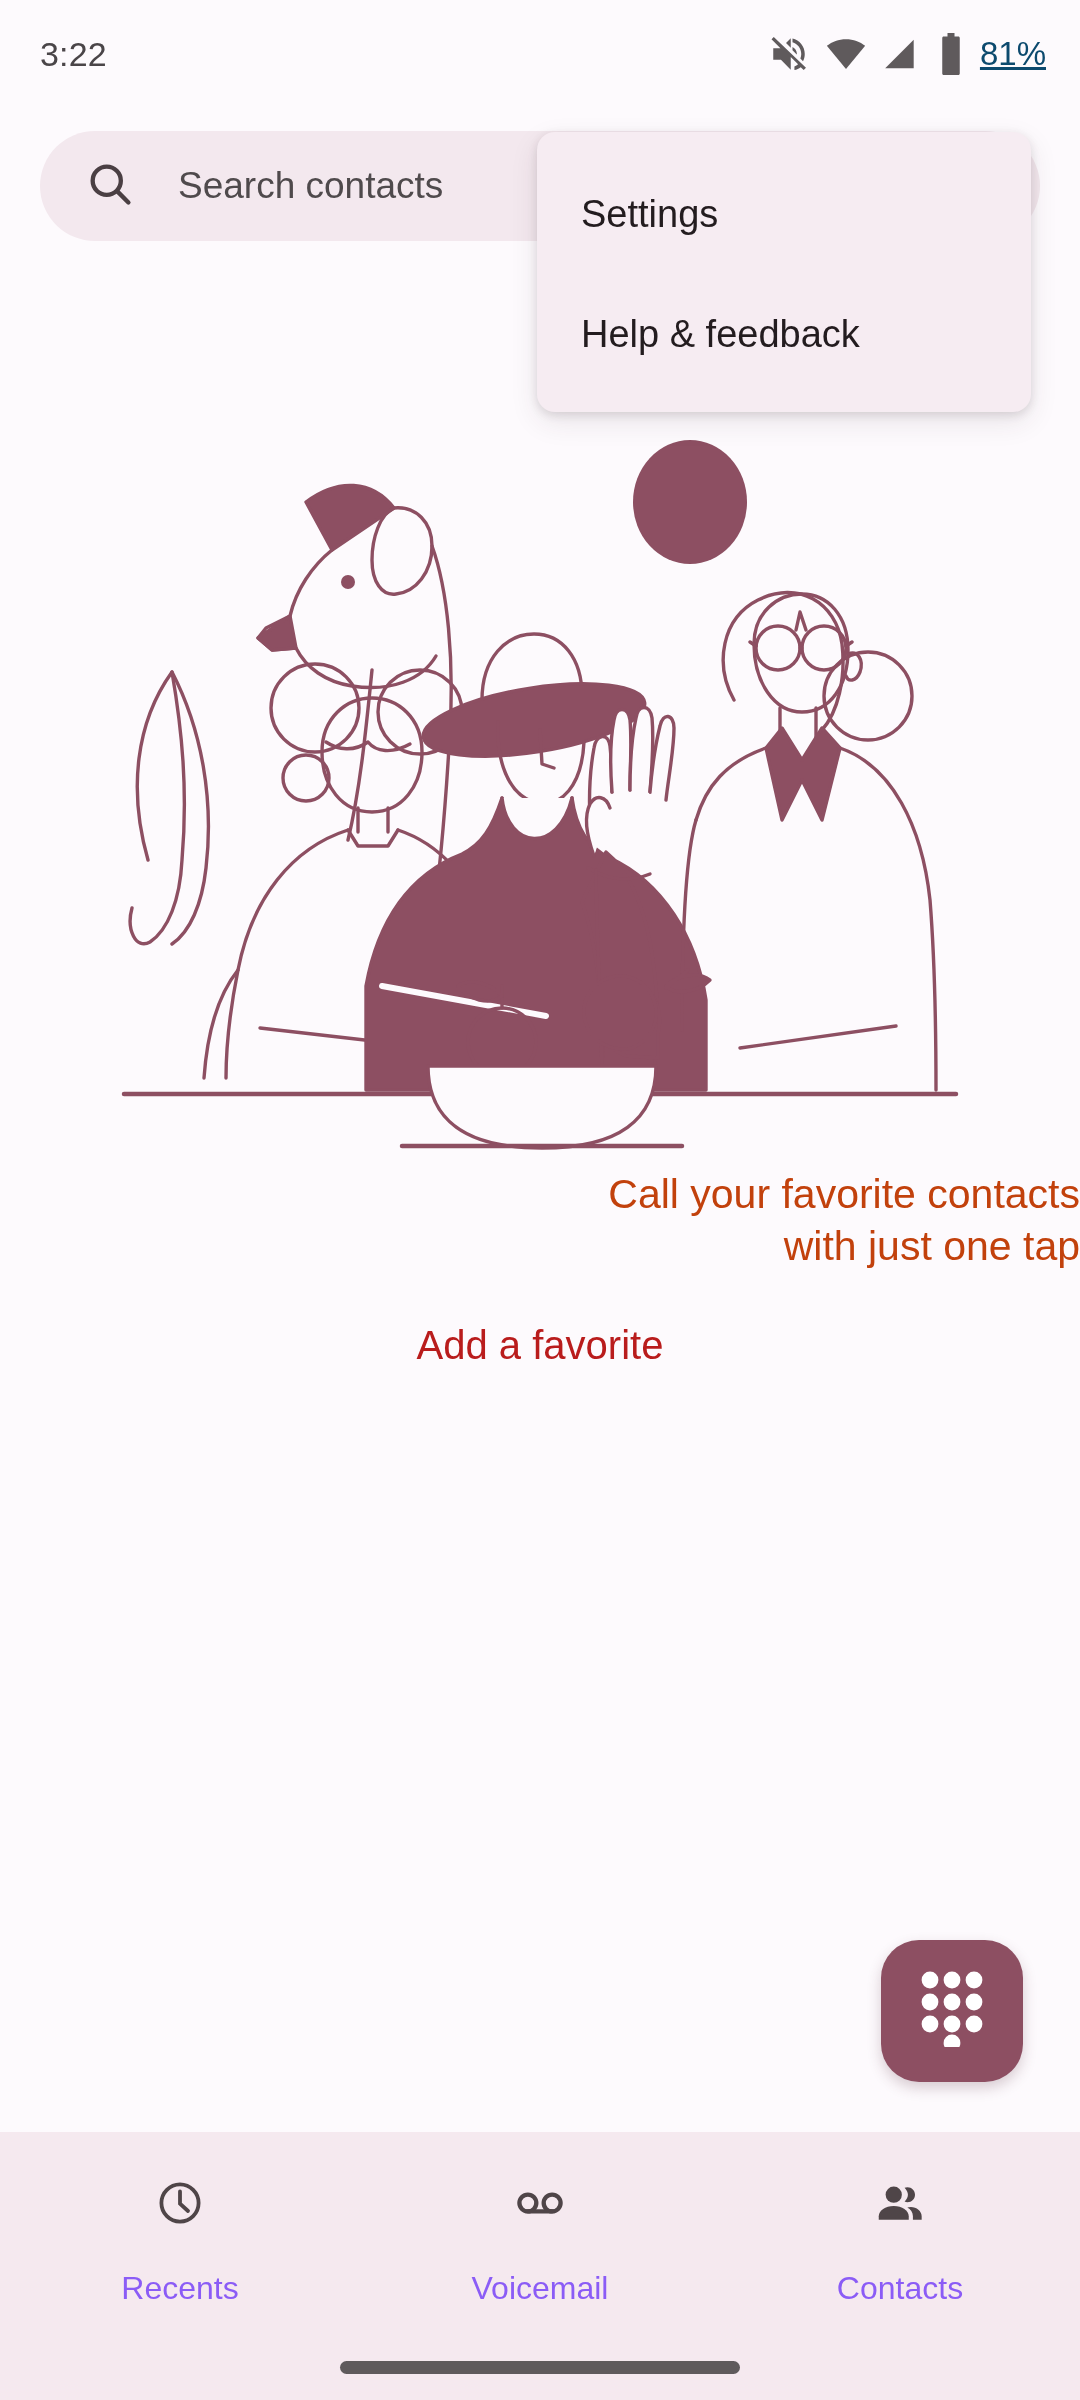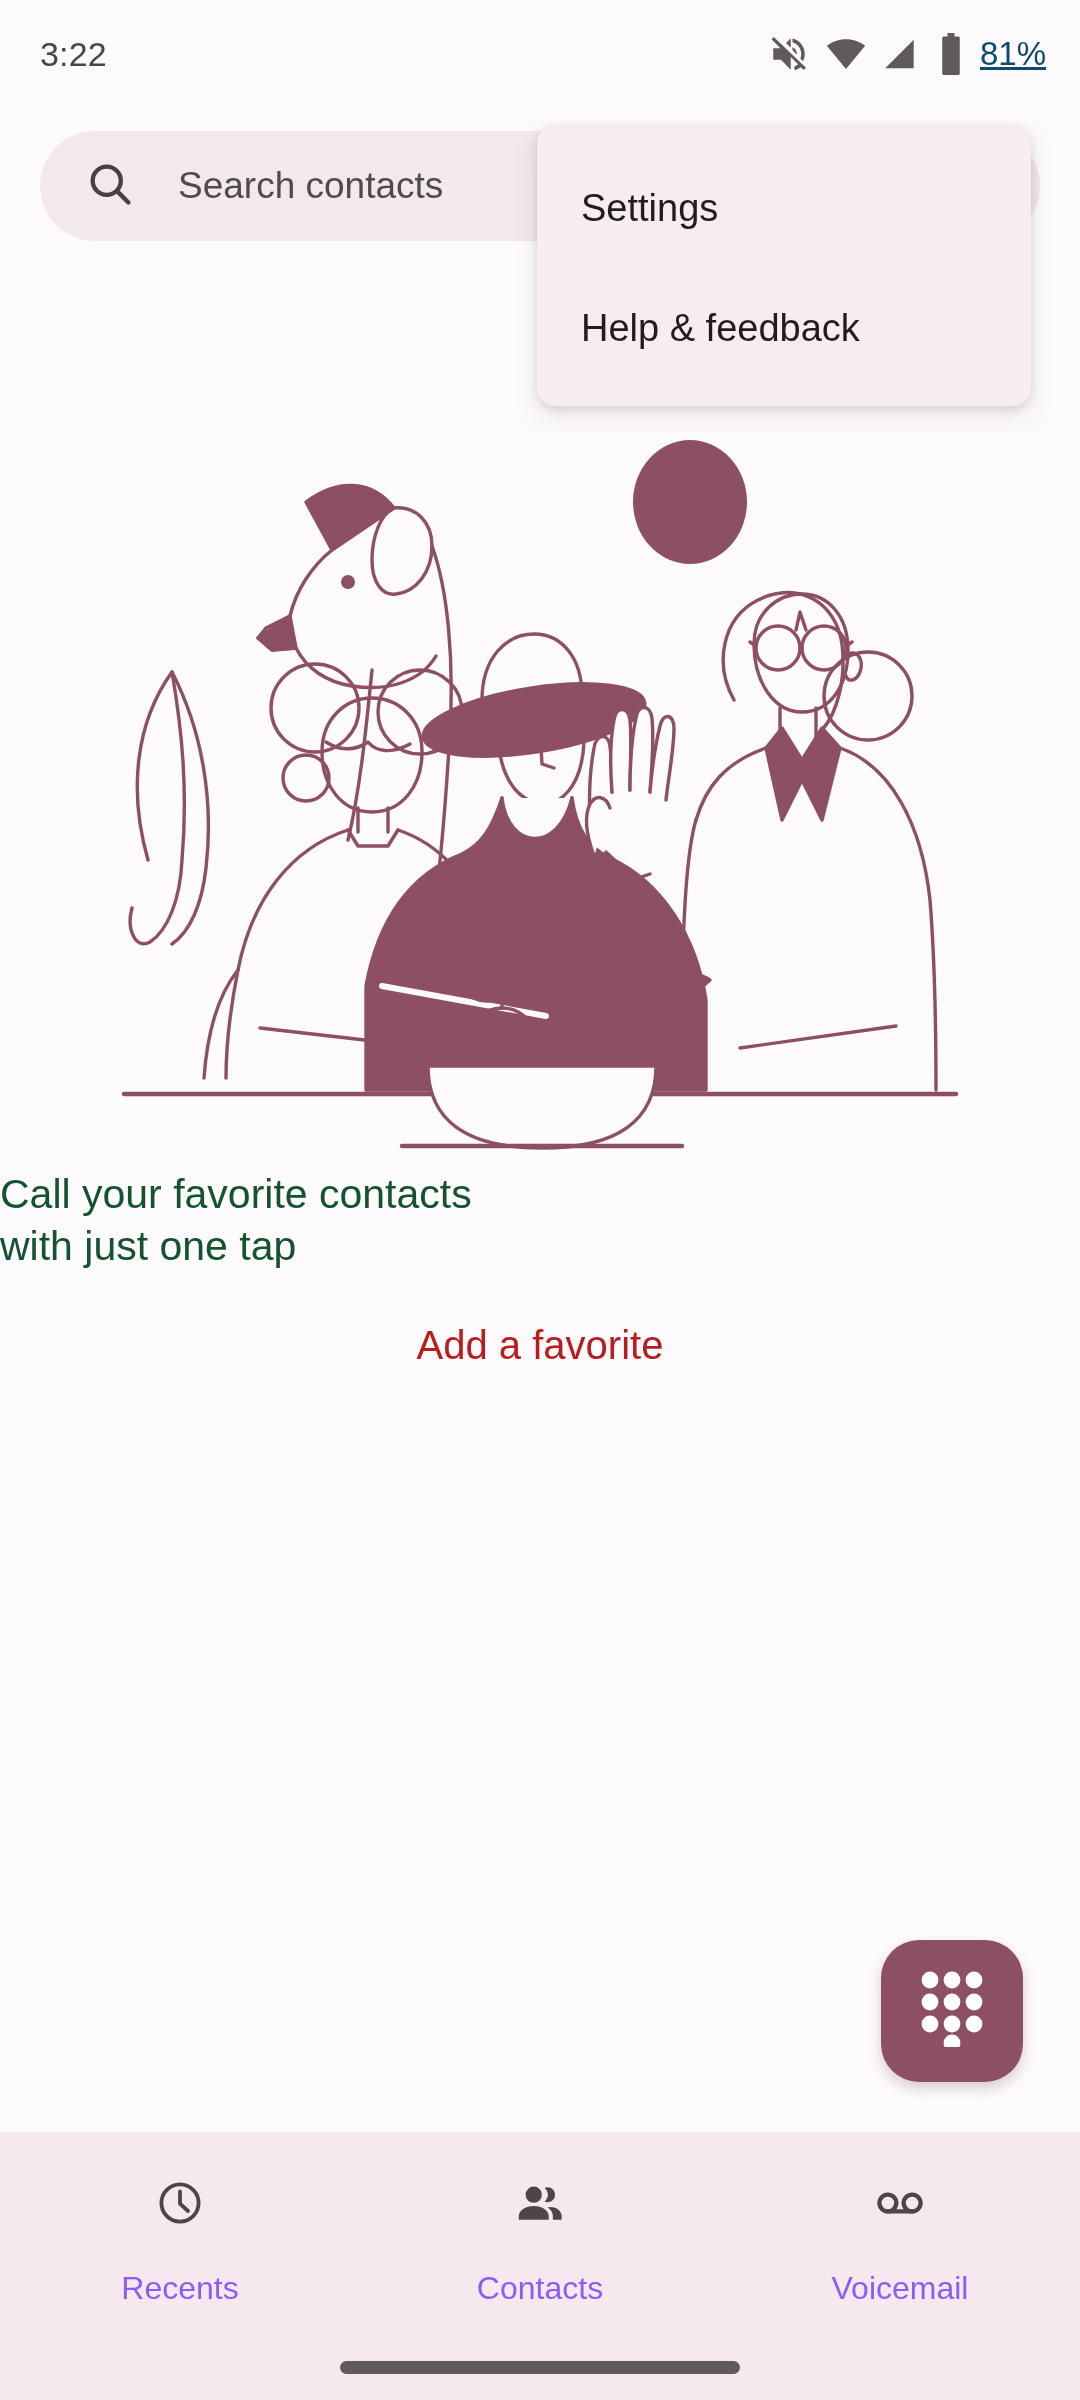--- a/index.html
+++ b/index.html
@@ -62,21 +62,21 @@
   #search-icon { display: block; flex: 0 0 auto; }
   #search-placeholder {
     font-size: 37px;
     color: #4f4a4c;
     margin-left: 42px;
   }
 
   
   #overflow-menu {
     position: absolute;
-    top: 126px;
+    top: 132px;
     left: 537px;
     width: 494px;
     height: 280px;
     background: #f6ecf2;
     border-radius: 18px;
     box-shadow: 0 3px 10px rgba(60,40,50,0.14), 0 10px 28px rgba(60,40,50,0.10);
     overflow: hidden;
     z-index: 20;
   }
   .menu-item {
@@ -99,24 +99,24 @@
   #illustration {
     display: block;
     margin: 0 auto;
     width: 860px;
     height: 720px;
   }
 
   
   #empty-title {
     margin-top: 18px;
-    text-align: left;
+    text-align: right;
     font-size: 41px;
     line-height: 1.28;
-    color: #14532d;
+    color: #c2410c;
   }
   #add-favorite-button {
     margin-top: 50px;
     text-align: center;
     font-size: 40px;
     color: #b91c1c;
   }
 
   
   #fab-dialpad {
@@ -376,38 +376,38 @@
           <path d="M12 6.2V12.3L16 16" stroke-linecap="round"></path>
         </svg>
       </span>
     </div>
     <div class="nav-label">Recents</div>
   </div>
 
   <div class="nav-tab">
     <div class="nav-icon-pill">
       <span>
+        <svg width="52" height="52" viewBox="0 0 24 24" fill="none" stroke="#4f4548" stroke-width="2">
+          <circle cx="6.4" cy="12" r="3.9"></circle>
+          <circle cx="17.6" cy="12" r="3.9"></circle>
+          <line x1="6.4" y1="15.9" x2="17.6" y2="15.9" stroke-linecap="round"></line>
+        </svg>
+      </span>
+    </div>
+    <div class="nav-label">Voicemail</div>
+  </div>
+
+  <div class="nav-tab">
+    <div class="nav-icon-pill">
+      <span>
         <svg width="50" height="50" viewBox="0 0 24 24" fill="#4f4548">
           <circle cx="9" cy="8" r="3.9"></circle>
           <path d="M9 13.4c-4 0-7.2 2.2-7.2 4.9V20h14.4v-1.7c0-2.7-3.2-4.9-7.2-4.9z"></path>
           <path d="M15.6 4.4c-.5 0-1 .1-1.4.3 1 1 1.6 2.3 1.6 3.3 0 1-.6 2.3-1.6 3.3.4.2.9.3 1.4.3 2 0 3.6-1.6 3.6-3.6s-1.6-3.6-3.6-3.6z"></path>
           <path d="M17.2 13.9c-.6 0-1.2.1-1.7.2 1.6.9 2.7 2.3 2.7 4.2V20H22.4v-1.7c0-2.4-2.4-4.4-5.2-4.4z"></path>
         </svg>
       </span>
     </div>
     <div class="nav-label">Contacts</div>
   </div>
-
-  <div class="nav-tab">
-    <div class="nav-icon-pill">
-      <span>
-        <svg width="52" height="52" viewBox="0 0 24 24" fill="none" stroke="#4f4548" stroke-width="2">
-          <circle cx="6.4" cy="12" r="3.9"></circle>
-          <circle cx="17.6" cy="12" r="3.9"></circle>
-          <line x1="6.4" y1="15.9" x2="17.6" y2="15.9" stroke-linecap="round"></line>
-        </svg>
-      </span>
-    </div>
-    <div class="nav-label">Voicemail</div>
-  </div>
 </div>
 
 <div id="home-indicator"></div>
 
 </body></html>

